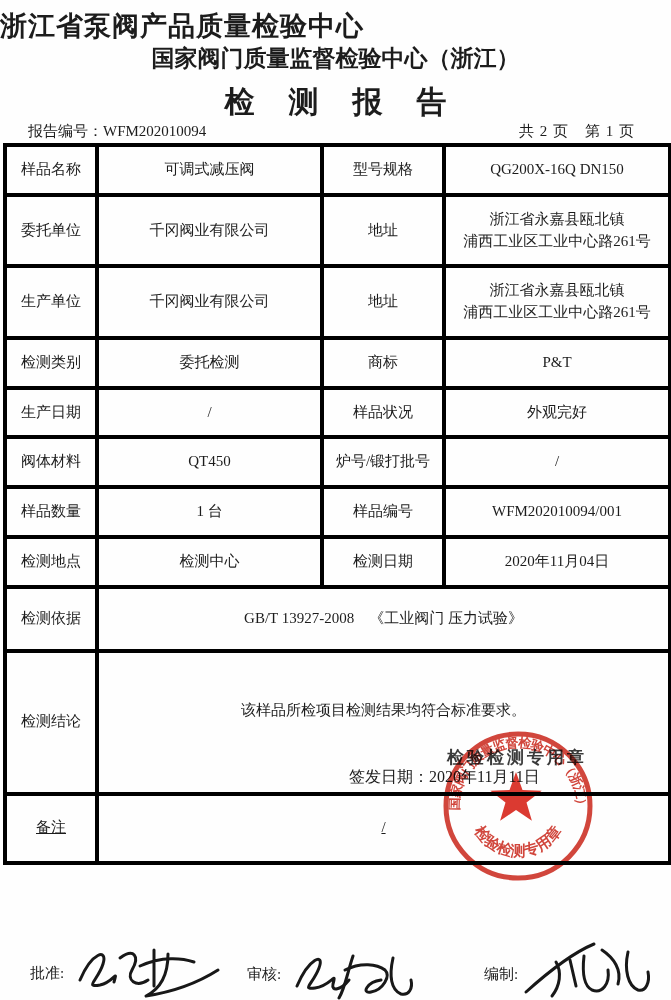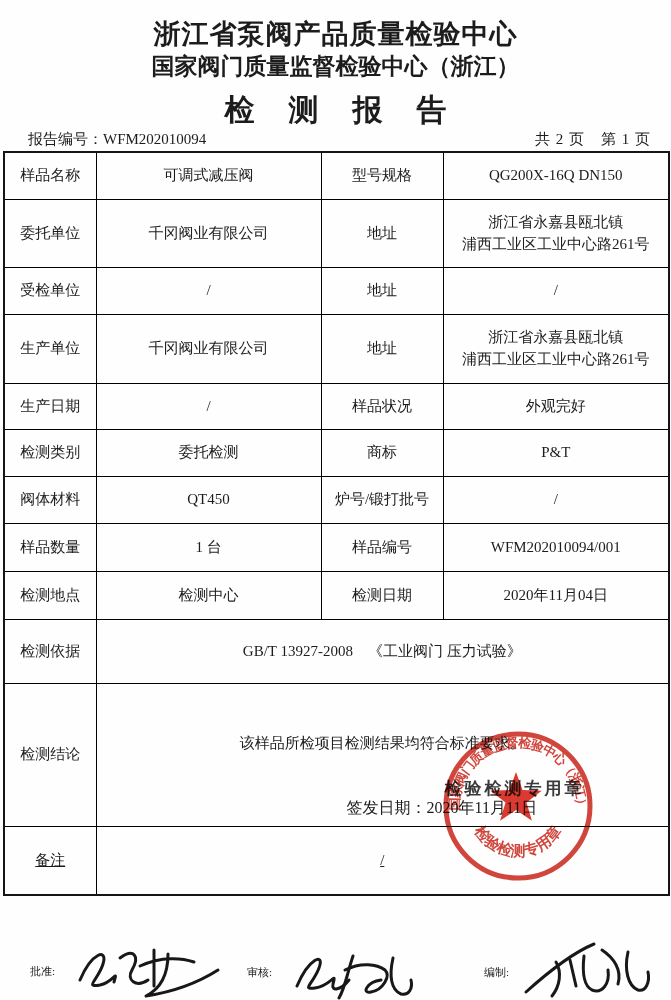--- a/index.html
+++ b/index.html
@@ -1,43 +1,43 @@
 <!DOCTYPE html>
 <html><head>
 <meta charset="utf-8">
 <style>
   * { box-sizing: border-box; margin: 0; padding: 0; }
   html,body { width: 671px; background: #ffffff; }
   body { font-family: "Liberation Serif", "DejaVu Serif", serif; color: #1c1c1c; }
   .page { position: relative; width: 671px; height: 1000px; background: #fefefe; overflow: hidden; }
 
-  .t1 { text-align: center; padding-top: 18px; font-size: 27px; font-weight: bold; letter-spacing: 1px; line-height: 1.2; }
+  .t1 { padding-top: 10px; font-size: 27px; font-weight: bold; letter-spacing: 1px; line-height: 1.2; }
   .t2 { text-align: center; font-size: 23px; font-weight: bold; margin-top: 3px; line-height: 1.25; }
   .t3 { text-align: center; font-size: 30px; font-weight: bold; letter-spacing: 34px; margin-right: -34px; margin-top: 10px; line-height: 1.2; }
 
-  .meta { display: flex; justify-content: space-between; align-items: flex-end; padding: 0 20px 2px 28px; font-size: 15px; margin-top: 2px; gap: 48px; }
+  .meta { display: flex; justify-content: space-between; align-items: flex-end; padding: 0 36px 2px 28px; font-size: 15px; margin-top: 2px; gap: 48px; }
   .meta-right { letter-spacing: 1px; }
 
   table.report { border-collapse: collapse; table-layout: fixed; width: 665px; margin-left: 3px; border: 2px solid #151515; }
-  table.report td { border: 1px solid #000000; font-size: 15px; text-align: center; vertical-align: middle; padding: 12px 5px; white-space: pre-line; line-height: 1.45; }
+  table.report td { border: 4px solid #000000; font-size: 15px; text-align: center; vertical-align: middle; padding: 12px 5px; white-space: pre-line; line-height: 1.45; }
   td.lab { font-size: 15px; }
   td.tl { text-align: left; vertical-align: top; padding: 12px 4px 4px 10px; }
   tr.h44 { height: 44px; } tr.h56 { height: 56px; } tr.h49 { height: 49px; }
   tr.h48 { height: 48px; } tr.h50 { height: 50px; } tr.h64 { height: 64px; }
   tr.h68 { height: 68px; } tr.h143 { height: 143px; } tr.h53 { height: 69px; text-decoration: underline; }
 
   td.concl { position: relative; }
   .stamp-under { position: absolute; left: 348px; top: 93px; font-size: 17px; font-weight: bold; color: #3a3a3a; letter-spacing: 3px; z-index: 1; }
   .sign-date { position: absolute; left: 250px; top: 112px; font-size: 16px; z-index: 1; }
 
   .seal { position: absolute; left: 438px; top: 726px; width: 160px; height: 160px; z-index: 5; mix-blend-mode: multiply; opacity: 0.9; }
   .seal text { font-family: "Liberation Serif", "DejaVu Serif", serif; font-weight: bold; }
 
   .footer { position: absolute; left: 0; top: 938px; width: 671px; height: 62px; }
-  .sig-label { position: absolute; font-size: 11px; text-align: center; }
+  .sig-label { position: absolute; font-size: 15px; text-align: center; }
   .sig { position: absolute; }
   .sig path { fill: none; stroke: #181818; stroke-width: 3; stroke-linecap: round; stroke-linejoin: round; }
 </style>
 </head>
 <body>
 
 <div class="page">
 
   <div class="t1">浙江省泵阀产品质量检验中心</div>
   <div class="t2">国家阀门质量监督检验中心（浙江）</div>
@@ -64,44 +64,38 @@
         <td class="lab">型号规格</td>
         <td>QG200X-16Q DN150</td>
       </tr>
       <tr class="h56">
         <td class="lab">委托单位</td>
         <td>千冈阀业有限公司</td>
         <td class="lab">地址</td>
         <td>浙江省永嘉县瓯北镇
 浦西工业区工业中心路261号</td>
       </tr>
-      <tr class="h44">
-        <td class="lab">受检单位</td>
-        <td>/</td>
-        <td class="lab">地址</td>
-        <td>/</td>
-      </tr>
       <tr class="h49">
         <td class="lab">生产单位</td>
         <td>千冈阀业有限公司</td>
         <td class="lab">地址</td>
         <td>浙江省永嘉县瓯北镇
 浦西工业区工业中心路261号</td>
       </tr>
       <tr class="h44">
+        <td class="lab">检测类别</td>
+        <td>委托检测</td>
+        <td class="lab">商标</td>
+        <td>P&amp;T</td>
+      </tr>
+      <tr class="h44">
         <td class="lab">生产日期</td>
         <td>/</td>
         <td class="lab">样品状况</td>
         <td>外观完好</td>
-      </tr>
-      <tr class="h44">
-        <td class="lab">检测类别</td>
-        <td>委托检测</td>
-        <td class="lab">商标</td>
-        <td>P&amp;T</td>
       </tr>
       <tr class="h44">
         <td class="lab">阀体材料</td>
         <td>QT450</td>
         <td class="lab">炉号/锻打批号</td>
         <td>/</td>
       </tr>
       <tr class="h48">
         <td class="lab">样品数量</td>
         <td>1 台</td>

